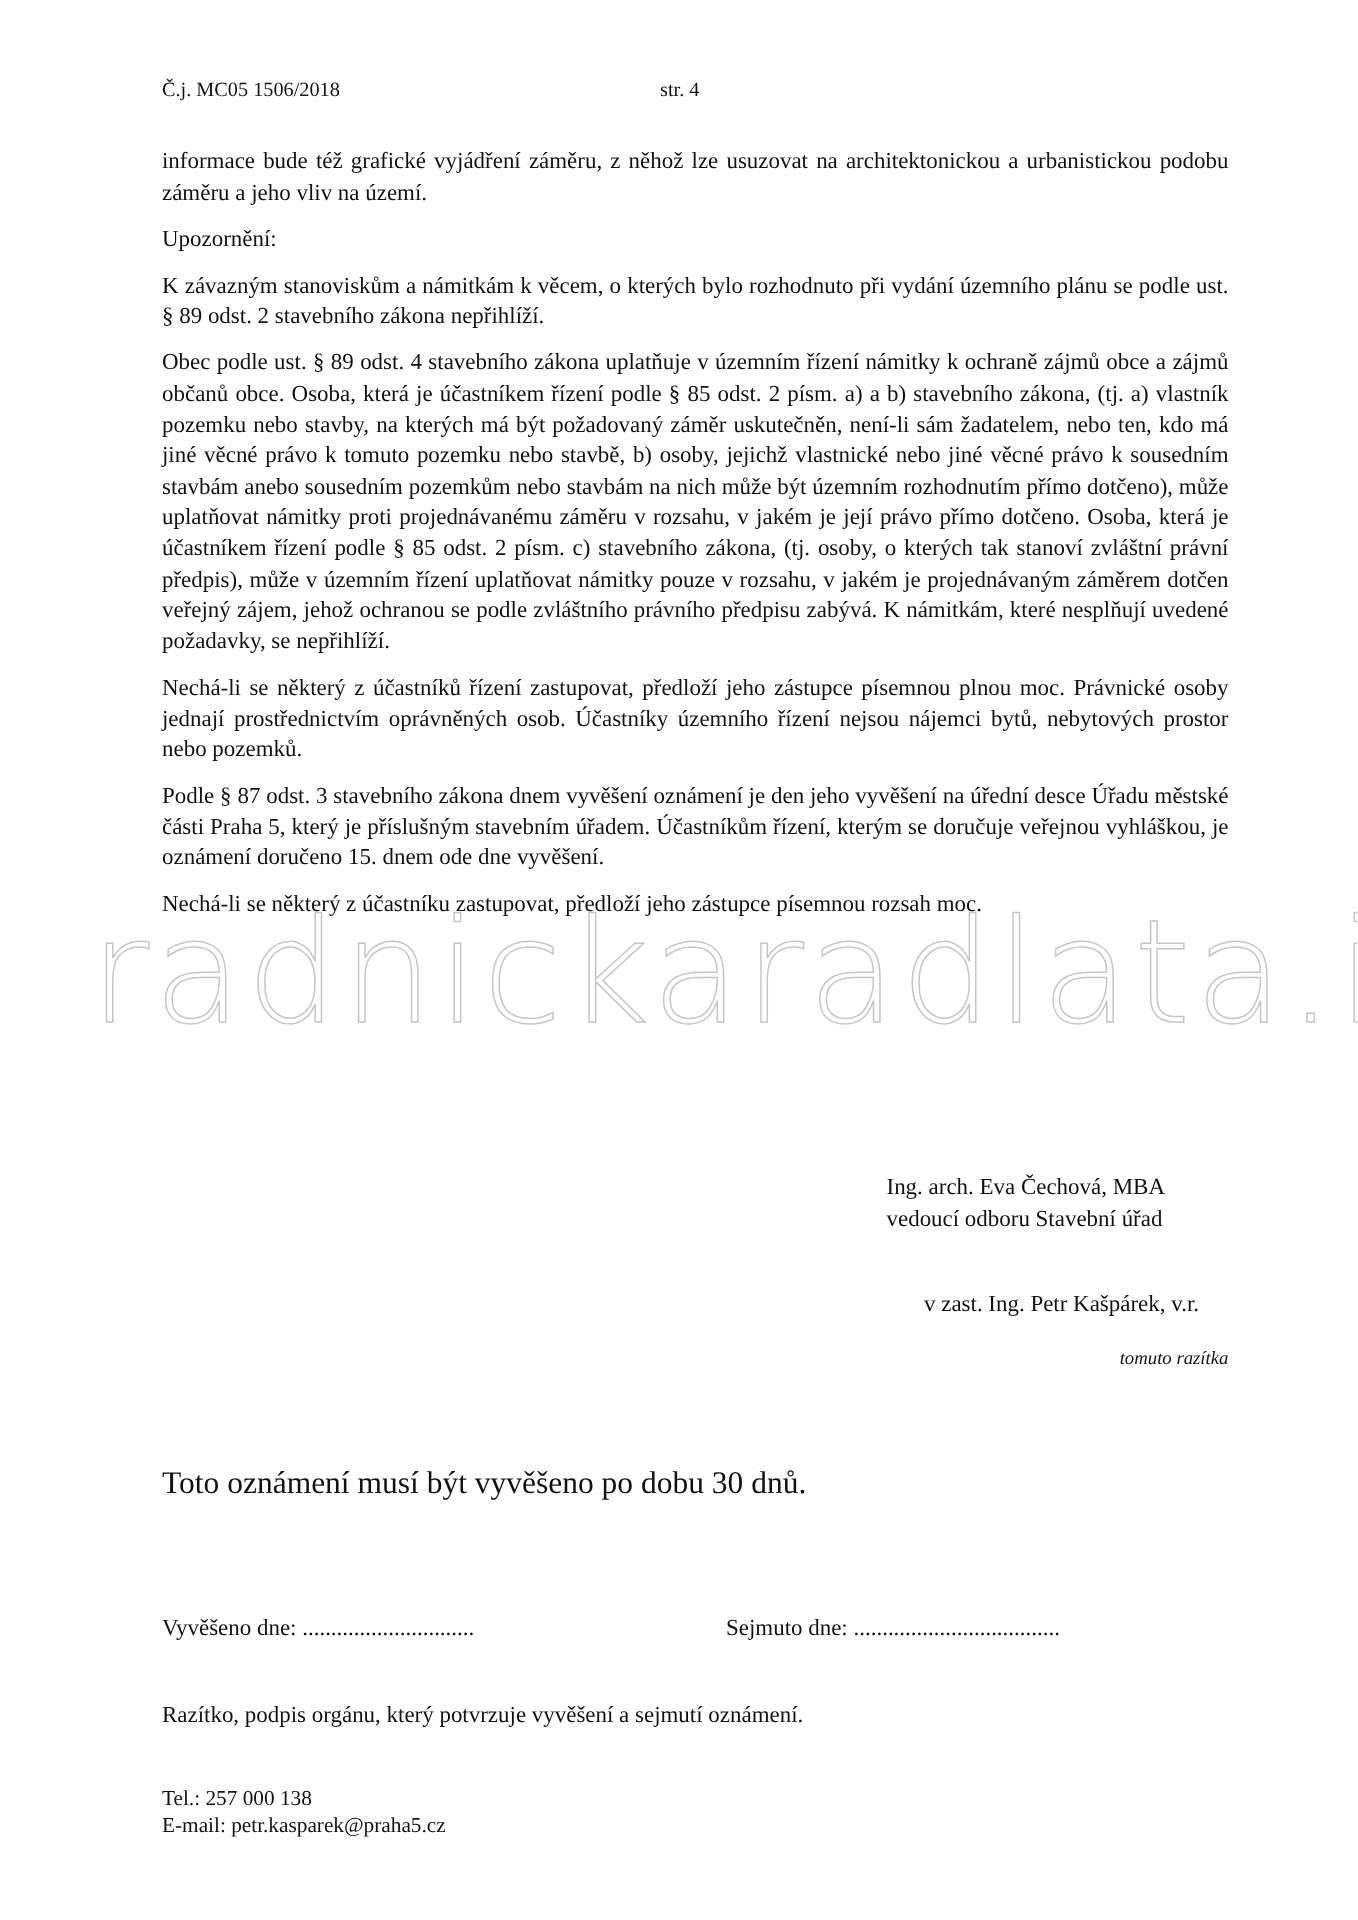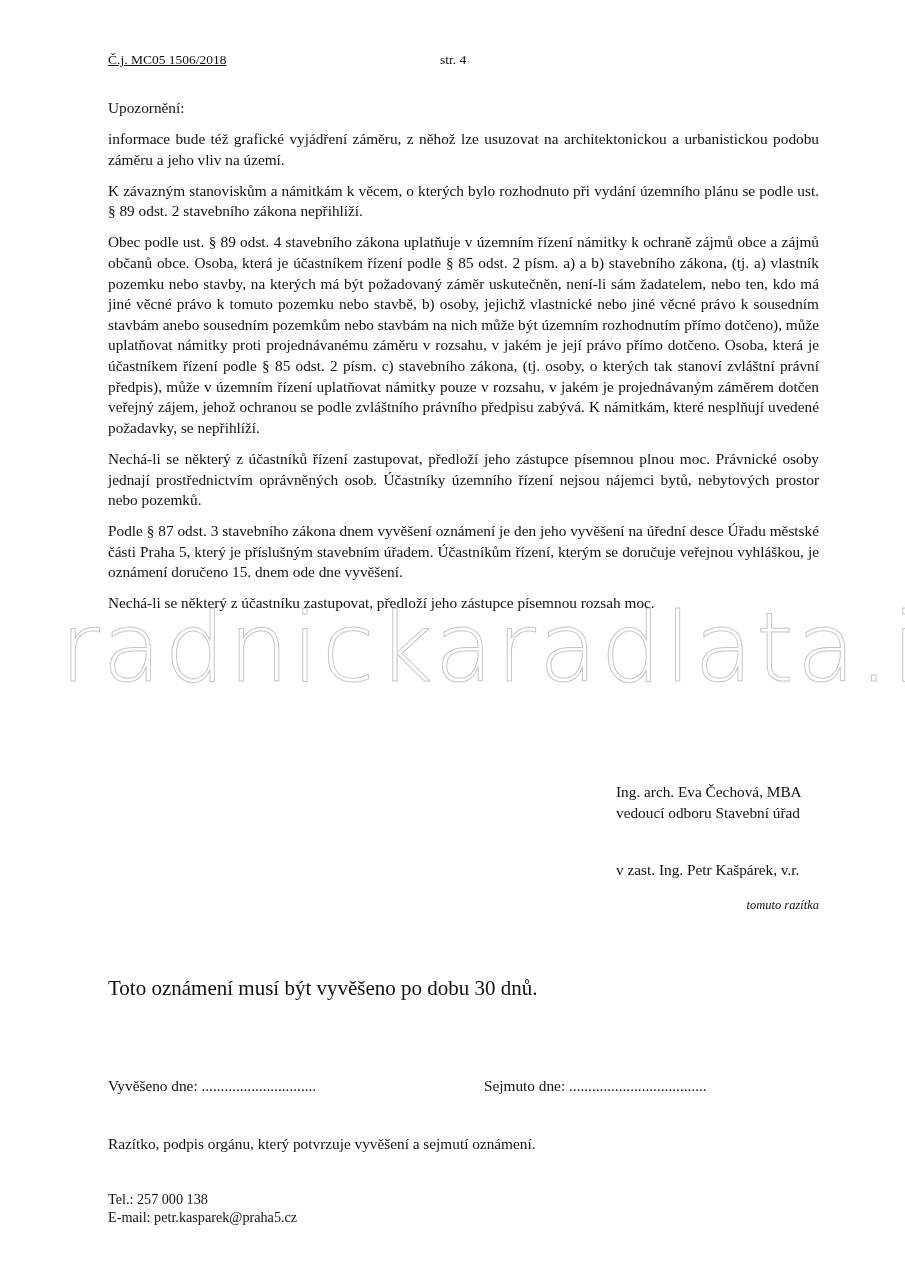--- a/index.html
+++ b/index.html
@@ -1,25 +1,25 @@
 <!DOCTYPE html>
 <html><head>
   <meta charset="utf-8">
   <style>
     html, body { margin: 0; padding: 0; background: #ffffff; }
     body { width: 905px; height: 1280px; position: relative; overflow: hidden;
       font-family: "Liberation Serif", serif; color: #111; font-size: 15.3px; }
     .page { position: absolute; left: 108px; top: 0; width: 711px; }
     .header { position: absolute; top: 52px; left: 0; width: 711px; font-size: 13.5px; }
-    .header .ref { position: absolute; left: 0; text-decoration: underline; }
+    .header .ref { position: absolute; left: 0; }
     .header .pg { position: absolute; left: 332px; }
     .body { position: absolute; top: 98px; left: 0; width: 711px; line-height: 20.6px; }
     .body p { margin: 0 0 10.5px 0; text-align: justify; }
     .sig { position: absolute; right: 0; text-align: left; font-size: 15.3px; line-height: 20.5px; }
-    .sig1 { top: 782px; left: 508px; font-family: Liberation Serif, serif; }
+    .sig1 { top: 782px; left: 483px; font-family: Liberation Serif, serif; }
     .sig2 { top: 860px; left: 508px; }
     .stamp { position: absolute; top: 898px; right: 0; font-style: italic; font-size: 12.5px; }
     .notice { position: absolute; top: 976px; left: 0; font-weight: normal; font-size: 21px; }
     .dates { position: absolute; top: 1077px; left: 0; width: 711px; font-size: 15.3px; }
     .dates .d1 { position: absolute; left: 0; }
     .dates .d2 { position: absolute; left: 376px; }
     .stampline { position: absolute; top: 1135px; left: 0; font-size: 15.3px; }
     .contact { position: absolute; top: 1190px; left: 0; font-size: 14.2px; line-height: 18px; }
     .watermark { position: absolute; left: 60px; top: 598px; width: 800px;
       font-family: "DejaVu Sans", sans-serif; font-weight: 100; font-size: 96px;
@@ -31,22 +31,22 @@
 
 <div class="watermark">radnickaradlata.info</div>
 
 <div class="page">
   <div class="header">
     <span class="ref">Č.j. MC05  1506/2018</span>
     <span class="pg">str. 4</span>
   </div>
 
   <div class="body">
+    <p>informace bude též grafické vyjádření záměru, z něhož lze usuzovat na architektonickou a urbanistickou podobu záměru a jeho vliv na území.</p>
     <p>Upozornění:</p>
-    <p>informace bude též grafické vyjádření záměru, z něhož lze usuzovat na architektonickou a urbanistickou podobu záměru a jeho vliv na území.</p>
     <p>K závazným stanoviskům a námitkám k věcem, o kterých bylo rozhodnuto při vydání územního plánu se podle ust. § 89 odst. 2 stavebního zákona nepřihlíží.</p>
     <p>Obec podle ust. § 89 odst. 4 stavebního zákona uplatňuje v územním řízení námitky k ochraně zájmů obce a zájmů občanů obce. Osoba, která je účastníkem řízení podle § 85 odst. 2 písm. a) a b) stavebního zákona, (tj. a) vlastník pozemku nebo stavby, na kterých má být požadovaný záměr uskutečněn, není-li sám žadatelem, nebo ten, kdo má jiné věcné právo k tomuto pozemku nebo stavbě, b) osoby, jejichž vlastnické nebo jiné věcné právo k sousedním stavbám anebo sousedním pozemkům nebo stavbám na nich může být územním rozhodnutím přímo dotčeno), může uplatňovat námitky proti projednávanému záměru v rozsahu, v jakém je její právo přímo dotčeno. Osoba, která je účastníkem řízení podle § 85 odst. 2 písm. c) stavebního zákona, (tj. osoby, o kterých tak stanoví zvláštní právní předpis), může v územním řízení uplatňovat námitky pouze v rozsahu, v jakém je projednávaným záměrem dotčen veřejný zájem, jehož ochranou se podle zvláštního právního předpisu zabývá. K námitkám, které nesplňují uvedené požadavky, se nepřihlíží.</p>
     <p>Nechá-li se některý z účastníků řízení zastupovat, předloží jeho zástupce písemnou plnou moc. Právnické osoby jednají prostřednictvím oprávněných osob. Účastníky územního řízení nejsou nájemci bytů, nebytových prostor nebo pozemků.</p>
     <p>Podle § 87 odst. 3 stavebního zákona dnem vyvěšení oznámení je den jeho vyvěšení na úřední desce Úřadu městské části Praha 5, který je příslušným stavebním úřadem. Účastníkům řízení, kterým se doručuje veřejnou vyhláškou, je oznámení doručeno 15. dnem ode dne vyvěšení.</p>
     <p>Nechá-li se některý z účastníku zastupovat, předloží jeho zástupce písemnou rozsah moc.</p>
   </div>
 
   <div class="sig sig1">
     <div>Ing. arch. Eva Čechová, MBA</div>
     <div>vedoucí odboru Stavební úřad</div>

